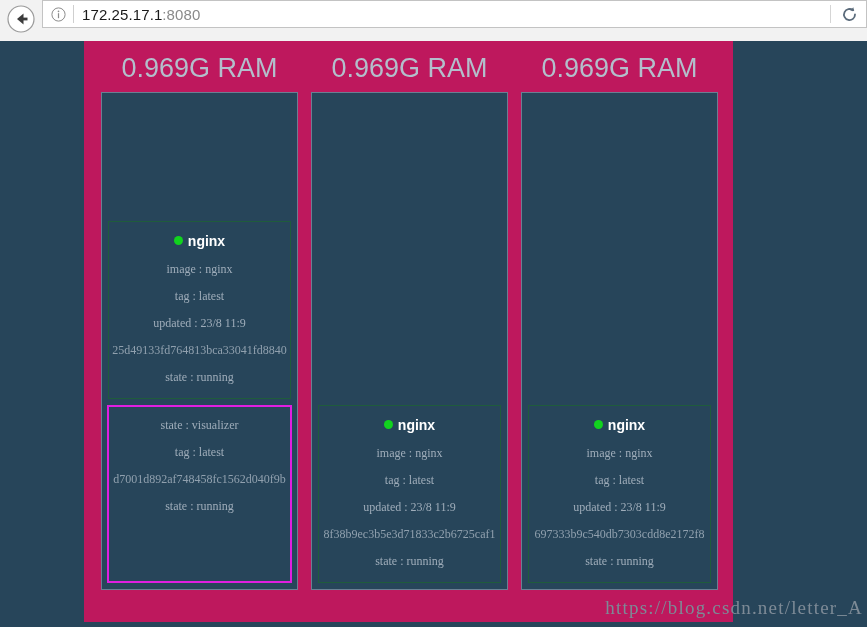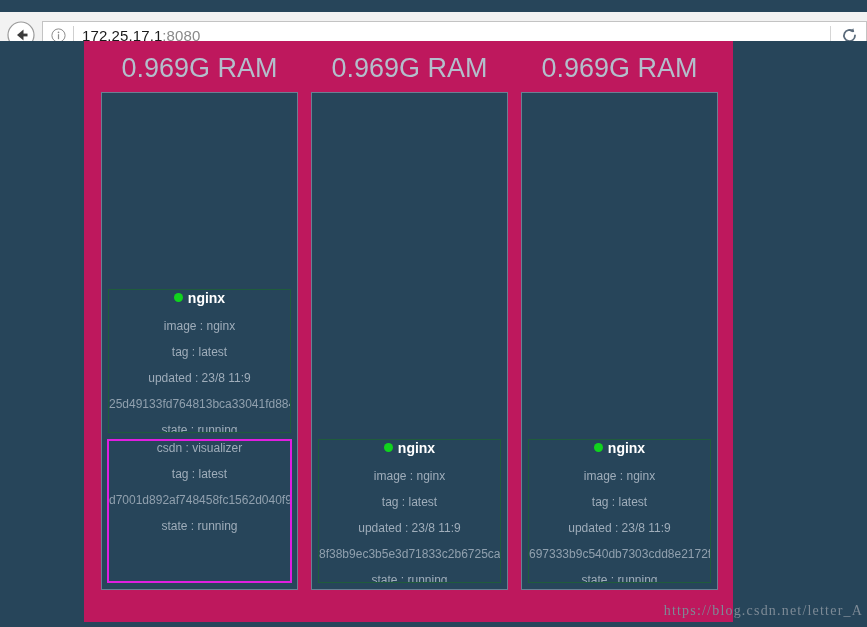--- a/index.html
+++ b/index.html
@@ -13,27 +13,26 @@
   }
 
   body {
     background: #27455a;
     position: relative;
   }
 
   
   .browser-bar {
     position: absolute;
-    top: 12px; left: 0;
+    top: 0; left: 0;
     width: 867px;
     height: 47px;
     background: #f2f2f2;
     border-bottom: 1px solid #b8b8b8;
     display: flex;
-    align-items: center;
   }
   .nav-back {
     width: 38px; height: 38px;
     margin-left: 2px;
     display: flex; align-items: center; justify-content: center;
     cursor: pointer;
   }
   .nav-back svg { display: block; }
 
   .urlbar {
@@ -133,25 +132,26 @@
   
   .task-stack {
     position: absolute;
     bottom: 0; left: 0;
     width: 100%;
     padding: 0;
   }
 
   .task {
     position: relative;
-    height: 144px;
+    height: 178px;
     margin: 4px 6px 6px 6px;
     border: 1px solid #1f5c3c;
     background: #27455a;
     overflow: hidden;
+    padding-top: 11px;
   }
   .task.highlight {
     border: 2px solid #e01ee0;
     margin: 4px 5px 6px 5px;
   }
 
   .task-name {
     text-align: center;
     font-size: 14px;
     font-weight: bold;
@@ -168,33 +168,34 @@
     vertical-align: 1px;
   }
 
   .task-line {
     text-align: center;
     font-size: 12px;
     color: #9fadba;
     white-space: nowrap;
     margin-bottom: 12px;
     overflow: hidden;
+    font-family: Liberation Serif, serif;
   }
   .task-line.hash {
     color: #90a0ae;
     margin-bottom: 12px;
   }
 
   
   .watermark {
     position: absolute;
     right: 4px;
     bottom: 8px;
     font-family: "Liberation Serif", serif;
-    font-size: 14px;
+    font-size: 19px;
     color: #7d8a96;
     letter-spacing: 1.2px;
     white-space: nowrap;
     pointer-events: none;
   }
 </style>
 </head>
 <body>
 
 <div class="browser-bar">
@@ -240,21 +241,21 @@
           <div class="task">
             <div class="task-name"><span class="dot"></span><span>nginx</span></div>
             <div class="task-line">image : nginx</div>
             <div class="task-line">tag : latest</div>
             <div class="task-line">updated : 23/8 11:9</div>
             <div class="task-line hash">25d49133fd764813bca33041fd8840</div>
             <div class="task-line">state : running</div>
           </div>
 
           <div class="task highlight">
-            <div class="task-line">csdn : visualizer</div>
+            <div class="task-line">state : visualizer</div>
             <div class="task-line">tag : latest</div>
             <div class="task-line hash">d7001d892af748458fc1562d040f9b</div>
             <div class="task-line">state : running</div>
           </div>
 
         </div>
       </div>
     </div>
 
     <div class="node node-1">

